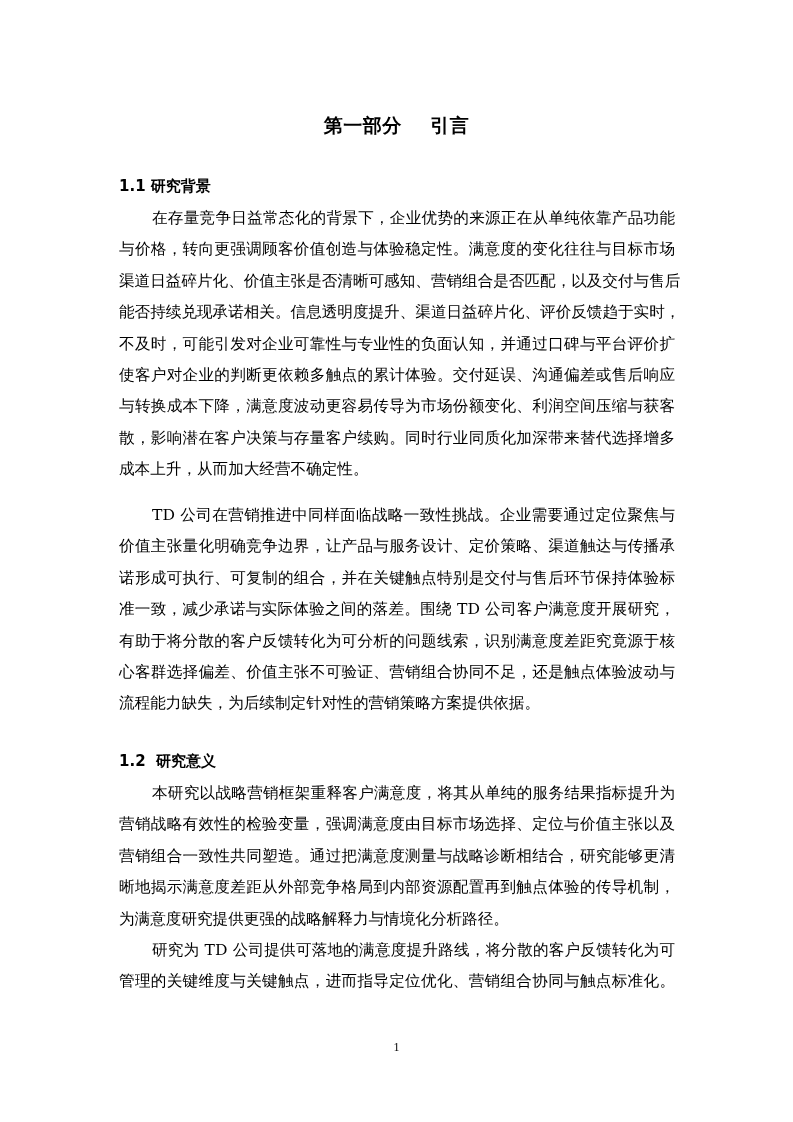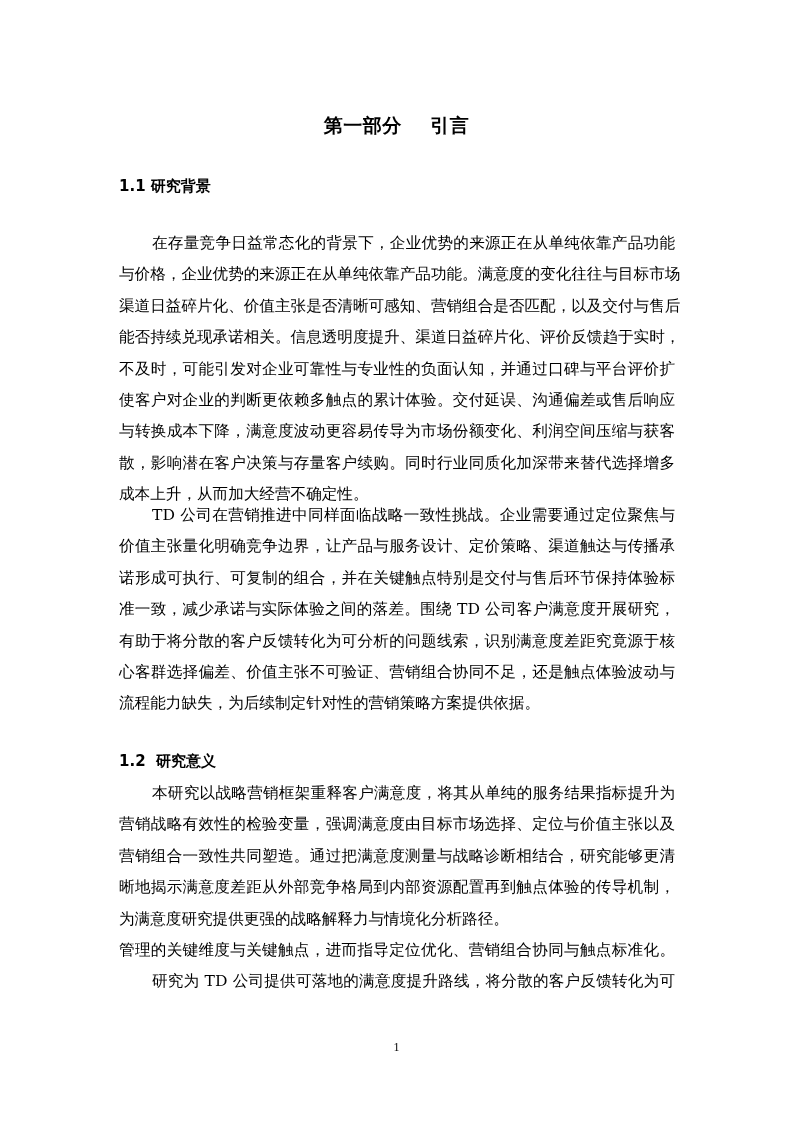--- a/index.html
+++ b/index.html
@@ -20,23 +20,23 @@
                font-size: 12px; font-family: "Liberation Serif", serif; }
   </style>
 </head>
 <body>
 
 <div class="page">
   <div class="title">第一部分    引言</div>
 
   <div class="heading" style="top:177px;">1.1 研究背景</div>
 
-  <div class="para" style="top:203px;margin-top:25px;">
+  <div class="para" style="top:203px;">
     <div class="line indent">在存量竞争日益常态化的背景下，企业优势的来源正在从单纯依靠产品功能</div>
-    <div class="line">与价格，企业优势的来源正在从单纯依靠产品功能。满意度的变化往往与目标市场</div>
+    <div class="line">与价格，转向更强调顾客价值创造与体验稳定性。满意度的变化往往与目标市场</div>
     <div class="line">渠道日益碎片化、价值主张是否清晰可感知、营销组合是否匹配，以及交付与售后</div>
     <div class="line">能否持续兑现承诺相关。信息透明度提升、渠道日益碎片化、评价反馈趋于实时，</div>
     <div class="line">不及时，可能引发对企业可靠性与专业性的负面认知，并通过口碑与平台评价扩</div>
     <div class="line">使客户对企业的判断更依赖多触点的累计体验。交付延误、沟通偏差或售后响应</div>
     <div class="line">与转换成本下降，满意度波动更容易传导为市场份额变化、利润空间压缩与获客</div>
     <div class="line">散，影响潜在客户决策与存量客户续购。同时行业同质化加深带来替代选择增多</div>
     <div class="line last">成本上升，从而加大经营不确定性。</div>
   </div>
 
   <div class="para" style="top:500px;">
@@ -53,18 +53,18 @@
 
   <div class="para" style="top:778px;">
     <div class="line indent">本研究以战略营销框架重释客户满意度，将其从单纯的服务结果指标提升为</div>
     <div class="line">营销战略有效性的检验变量，强调满意度由目标市场选择、定位与价值主张以及</div>
     <div class="line">营销组合一致性共同塑造。通过把满意度测量与战略诊断相结合，研究能够更清</div>
     <div class="line">晰地揭示满意度差距从外部竞争格局到内部资源配置再到触点体验的传导机制，</div>
     <div class="line last">为满意度研究提供更强的战略解释力与情境化分析路径。</div>
   </div>
 
   <div class="para" style="top:935px;">
+    <div class="line indent">研究为 TD 公司提供可落地的满意度提升路线，将分散的客户反馈转化为可</div>
     <div class="line">管理的关键维度与关键触点，进而指导定位优化、营销组合协同与触点标准化。</div>
-    <div class="line indent">研究为 TD 公司提供可落地的满意度提升路线，将分散的客户反馈转化为可</div>
   </div>
 
   <div class="pagenum">1</div>
 </div>
 
 </body></html>

